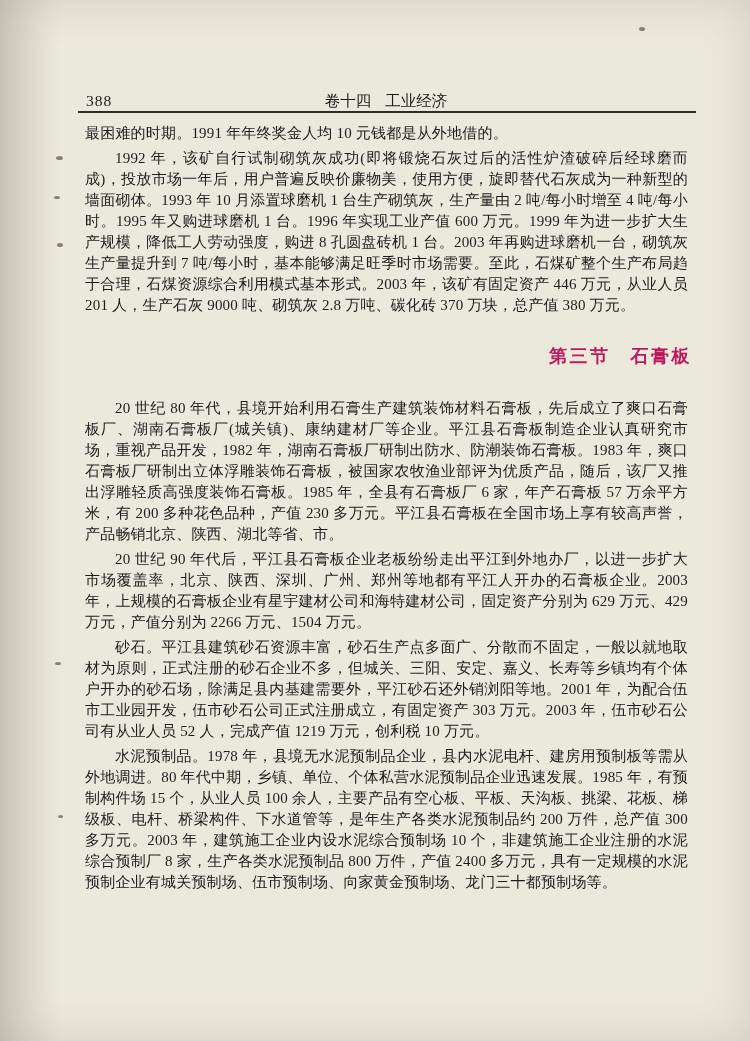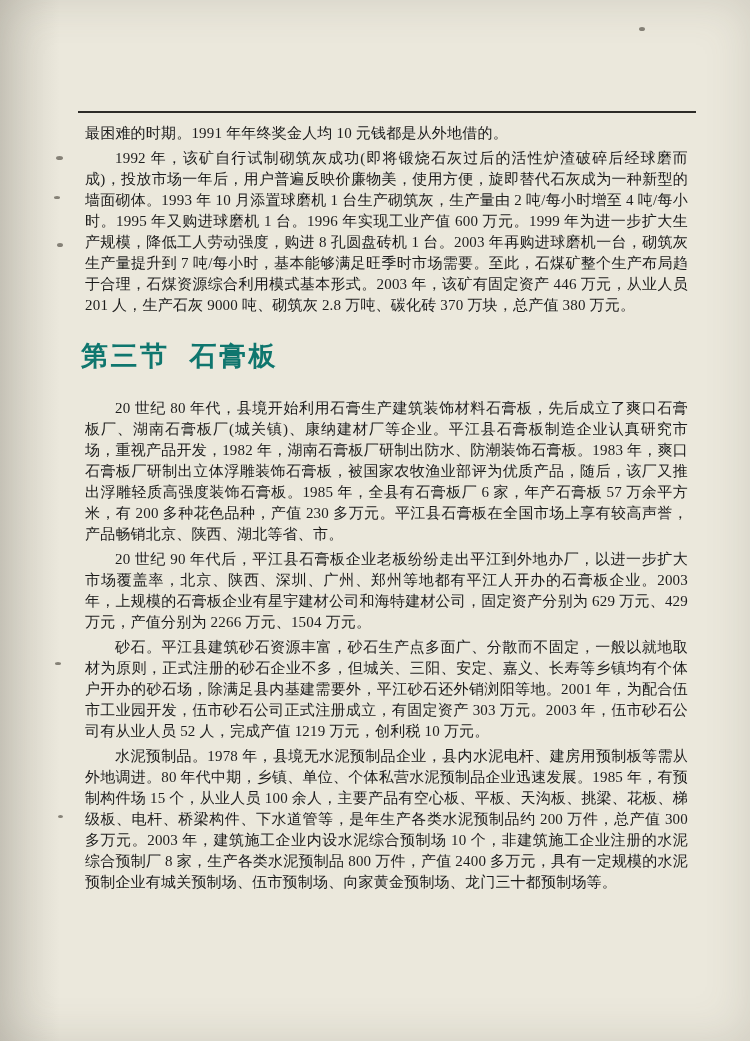--- a/index.html
+++ b/index.html
@@ -69,44 +69,50 @@
     line-height: 21px;
     text-align: justify;
   }
   .body-text p {
     margin: 4px;
     letter-spacing: 0.2px;
   }
   .body-text p.ind { text-indent: 2em; }
   .section-heading {
     margin: 25px 0 27px 0;
-    text-align: left;
+    text-align: right;
     font-family: "Liberation Sans", "DejaVu Sans", sans-serif;
     font-weight: bold;
-    font-size: 27px;
+    font-size: 18px;
     line-height: 30px;
     letter-spacing: 2.5px;
-    color: #0f766e;
+    color: #be185d;
   }
   .section-heading .sec-label { margin-right: 20px; }
 </style>
 </head>
 <body>
 
 <div class="page">
 
   <div class="gutter-shade"></div>
 
   <div class="speck" style="left:639px; top:27px; width:6px; height:4px;"></div>
   <div class="speck" style="left:56px; top:156px; width:7px; height:4px;"></div>
   <div class="speck" style="left:54px; top:196px; width:6px; height:3px;"></div>
   <div class="speck" style="left:57px; top:243px; width:6px; height:4px;"></div>
   <div class="speck" style="left:55px; top:662px; width:6px; height:3px;"></div>
   <div class="speck" style="left:58px; top:815px; width:5px; height:3px;"></div>
 
+  <div class="running-head">
+    <span class="page-number">388</span>
+    <span class="head-title">
+      <span class="head-volume">卷十四</span><span>工业经济</span>
+    </span>
+  </div>
   <div class="head-rule"></div>
 
   <main class="body-text">
 
     <p>最困难的时期。1991 年年终奖金人均 10 元钱都是从外地借的。</p>
 
     <p class="ind">1992 年，该矿自行试制砌筑灰成功(即将锻烧石灰过后的活性炉渣破碎后经球磨而成)，投放市场一年后，用户普遍反映价廉物美，使用方便，旋即替代石灰成为一种新型的墙面砌体。1993 年 10 月添置球磨机 1 台生产砌筑灰，生产量由 2 吨/每小时增至 4 吨/每小时。1995 年又购进球磨机 1 台。1996 年实现工业产值 600 万元。1999 年为进一步扩大生产规模，降低工人劳动强度，购进 8 孔圆盘砖机 1 台。2003 年再购进球磨机一台，砌筑灰生产量提升到 7 吨/每小时，基本能够满足旺季时市场需要。至此，石煤矿整个生产布局趋于合理，石煤资源综合利用模式基本形式。2003 年，该矿有固定资产 446 万元，从业人员 201 人，生产石灰 9000 吨、砌筑灰 2.8 万吨、碳化砖 370 万块，总产值 380 万元。</p>
 
     <h2 class="section-heading">
       <span class="sec-label">第三节</span><span>石膏板</span>

